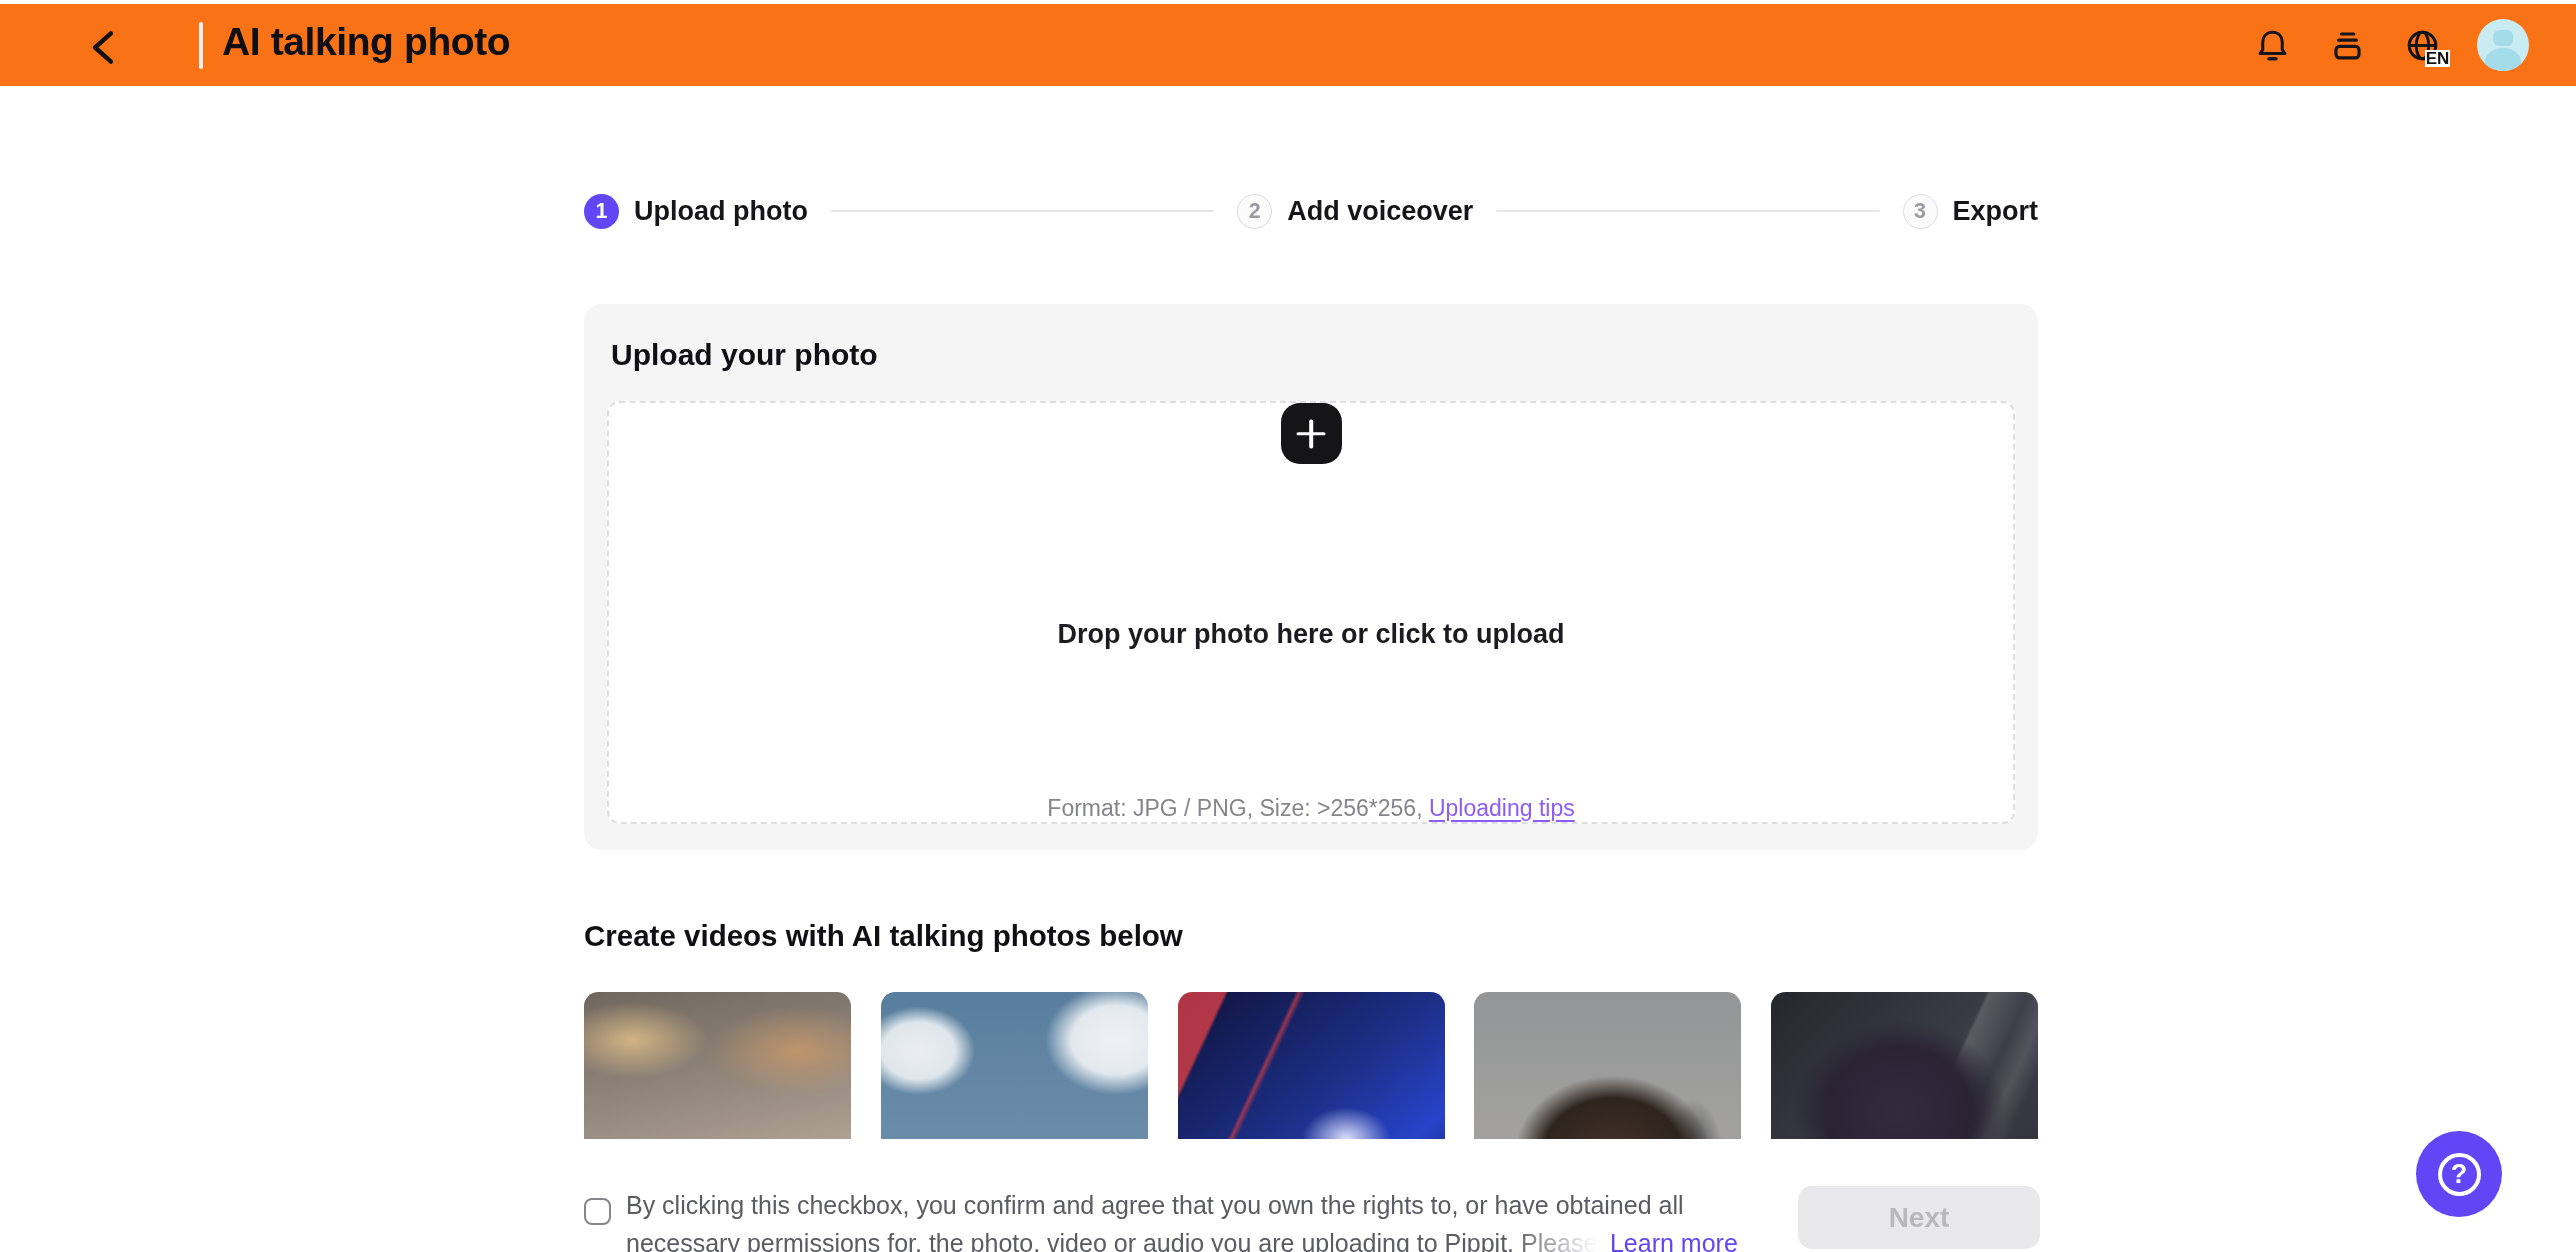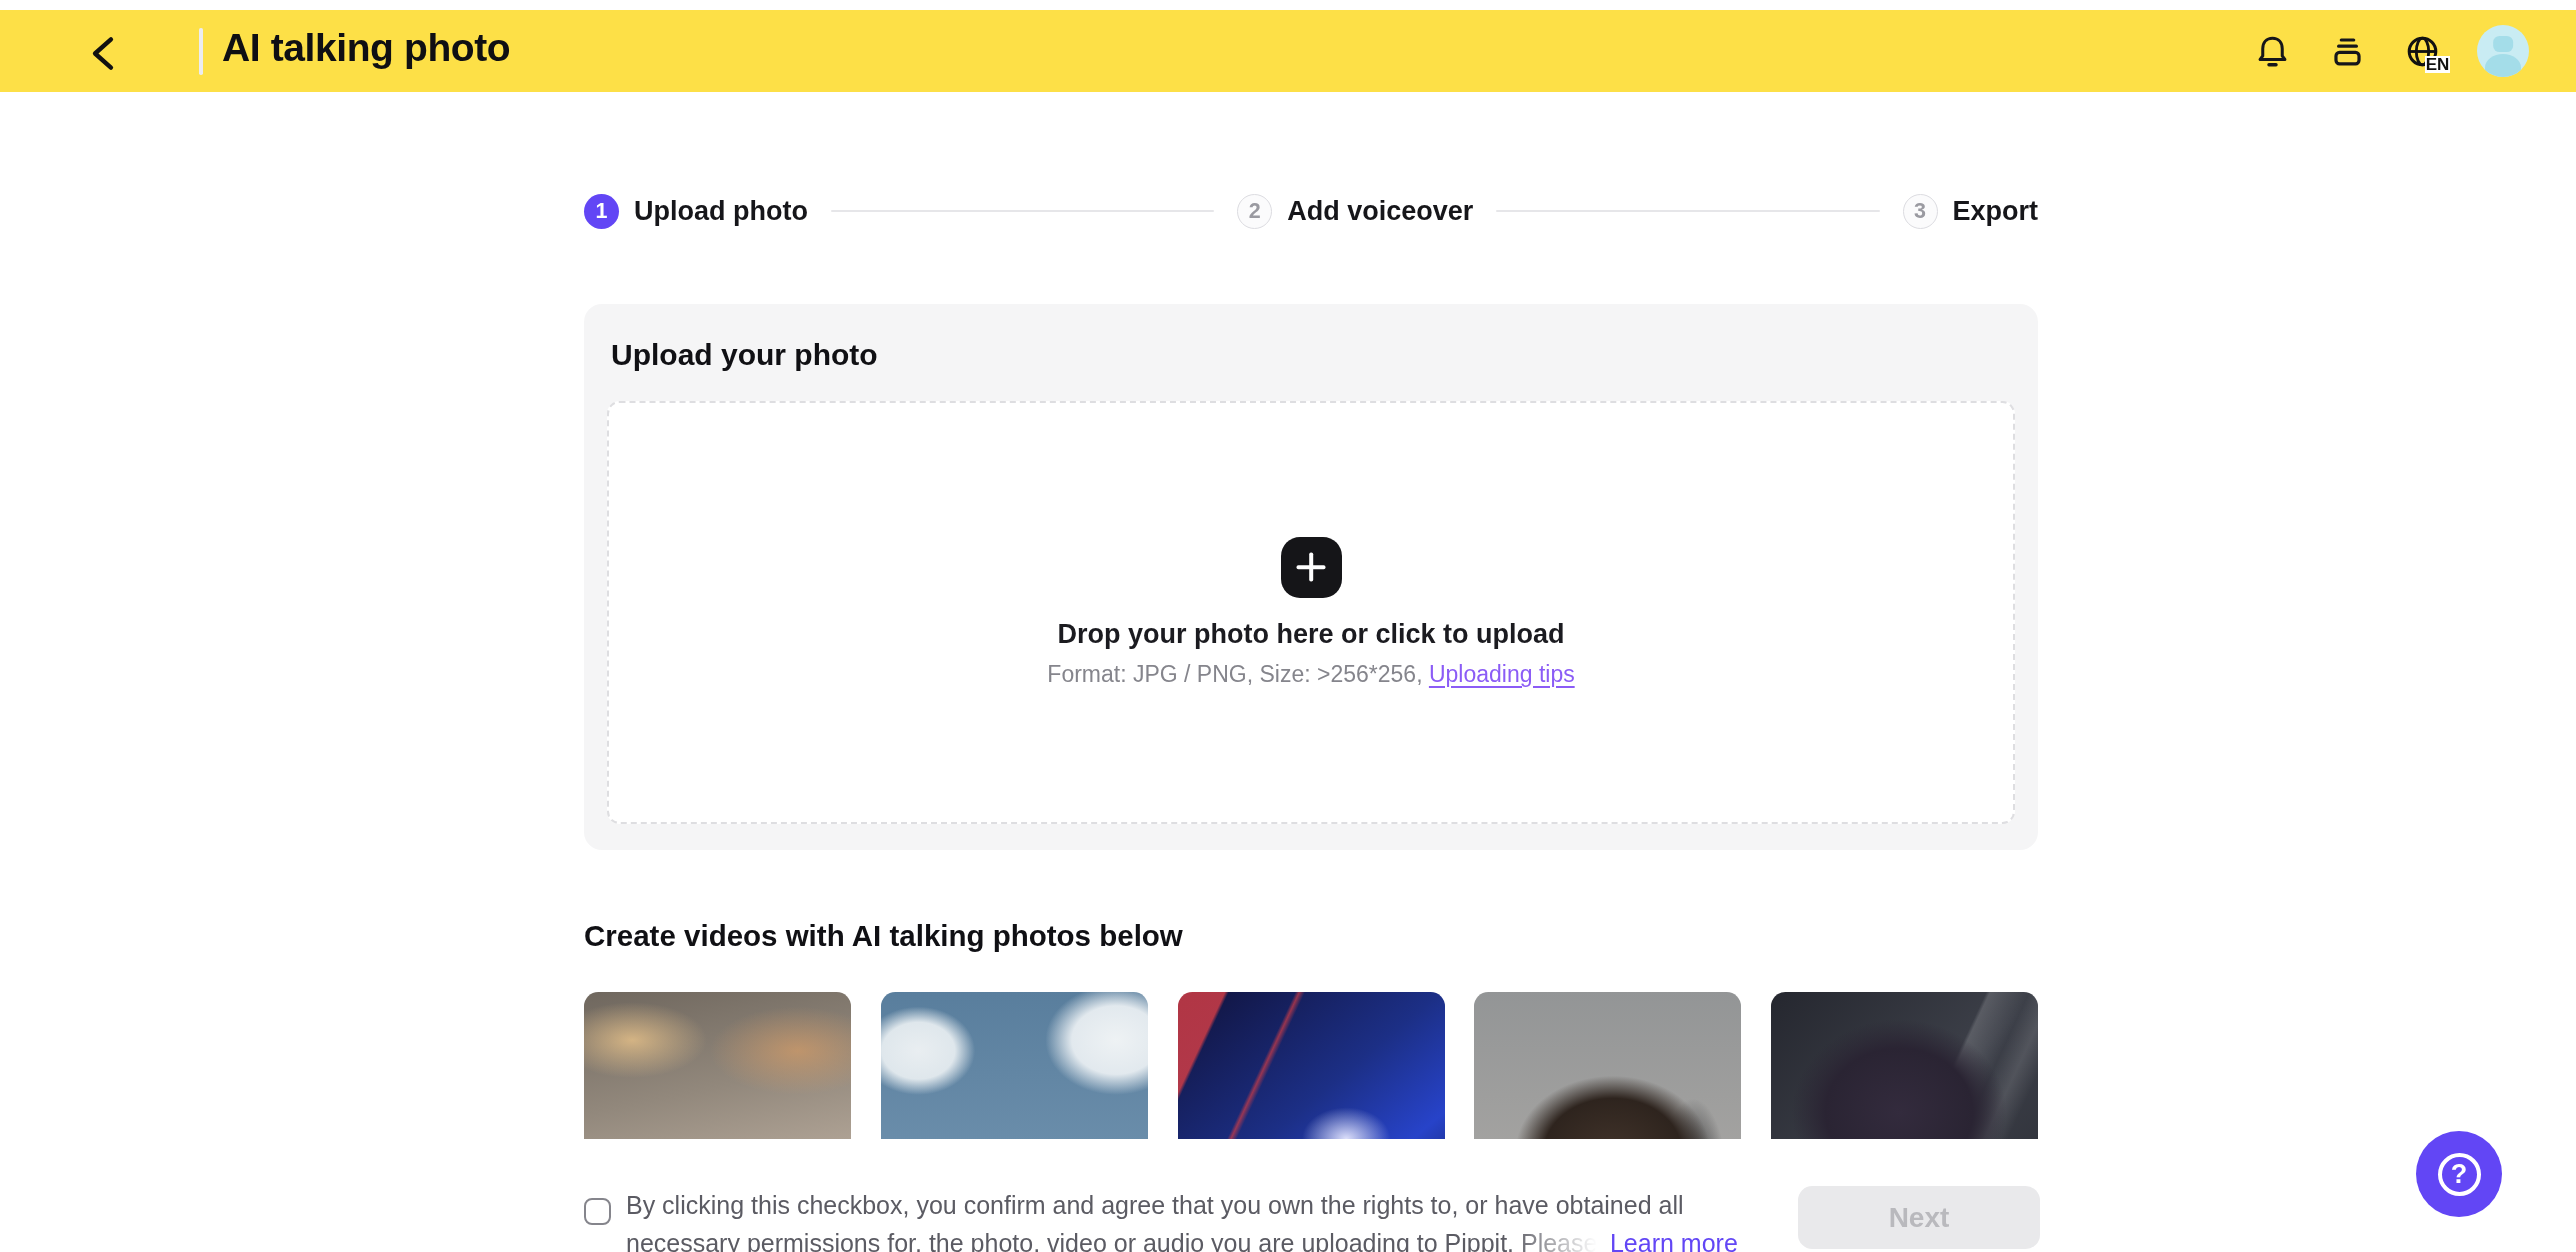--- a/index.html
+++ b/index.html
@@ -1,21 +1,21 @@
 <!DOCTYPE html>
 <html style="font-size:14.3px"><head>
 <meta charset="utf-8">
 <style>
   * { margin:0; padding:0; box-sizing:border-box; }
   html,body { width:2576px; height:1252px; overflow:hidden; background:#ffffff;
               font-family:"Liberation Sans", sans-serif; color:#16161a; }
   .page { position:relative; width:2576px; height:1252px; background:#fff; }
 
   
-  .header { position:absolute; top:10px; left:0; width:2576px; height:82px; background:#fde047;padding-left:22px; }
+  .header { position:absolute; top:4px; left:0; width:2576px; height:82px; background:#f97316;padding-left:22px; }
   .back-btn { position:absolute; left:79px; top:19.7px; width:47px; height:47px;
               display:flex; align-items:center; justify-content:center; cursor:pointer; background:none; border:none; }
   .header-divider { position:absolute; left:199px; top:18px; width:3.6px; height:47px; background:#ececf0; border-radius:1.8px; }
   .page-title { position:absolute; left:222px; top:16px; font-size:39px; font-weight:700; letter-spacing:-0.4px; color:#0f0f13; }
   .header-actions { position:absolute; right:47px; top:0; height:82px; display:flex; align-items:center; gap:34px;justify-content:space-between; }
   .hicon { width:41px; height:41px; display:flex; align-items:center; justify-content:center; cursor:pointer; position:relative; }
   .lang-badge { position:absolute; right:-7.2px; bottom:-1.8px; font-size:17px; font-weight:800; color:#111; background:#fff; padding:0 0.9px; line-height:1; }
   .avatar { width:52px; height:52px; border-radius:50%; background:#c9ecf3; position:relative; overflow:hidden; cursor:pointer; }
   .avatar .head { position:absolute; left:50%; top:10.7px; transform:translateX(-50%); width:19.7px; height:16px; border-radius:6.3px; background:#a4dde9; }
   .avatar .body { position:absolute; left:50%; top:29px; transform:translateX(-50%); width:36px; height:27px; border-radius:50% 50% 0 0; background:#a4dde9; }
@@ -28,21 +28,21 @@
   .step-circle.active { background:#6246f5; color:#fff; }
   .step-circle.idle { background:#fbfbfc; border:1.8px solid #dcdce1; color:#9a9aa1; }
   .step-label { font-size:27px; font-weight:600; color:#16161a; white-space:nowrap; }
   .step-connector { flex:1; height:2.7px; background:#e6e6e9; margin:0 23px; border-radius:1.8px; }
 
   
   .upload-card { position:absolute; left:584px; top:304px; width:1454px; height:546px; background:#f5f5f6; border-radius:18px; }
   .card-title { position:absolute; left:27px; top:34px; font-size:30px; font-weight:700; color:#101014; }
   .dropzone { position:absolute; left:23px; top:97px; width:1408px; height:423px; background:#ffffff;
               border:2.7px dashed #dedee1; border-radius:12.5px; display:flex; flex-direction:column;
-              align-items:center; justify-content:center; cursor:pointer; }
+              align-items:center; justify-content:space-between; cursor:pointer; }
   .plus-btn { width:61px; height:61px; background:#151518; border-radius:19px; position:relative; flex:none; }
   .plus-btn::before, .plus-btn::after { content:""; position:absolute; left:50%; top:50%; background:#fff; border-radius:1.8px; }
   .plus-btn::before { width:29px; height:3.6px; transform:translate(-50%,-50%); }
   .plus-btn::after  { width:3.6px; height:29px; transform:translate(-50%,-50%); }
   .drop-text { margin-top:21.5px; font-size:27px; font-weight:600; color:#1b1b20; }
   .format-line { margin-top:10.7px; font-size:23px; color:#85858c; }
   .tips-link { color:#8b5cf6; text-decoration:underline; text-underline-offset:3.6px; cursor:pointer; }
 
   
   .gallery-heading { position:absolute; left:584px; top:919px; font-size:29.5px; font-weight:700; color:#101014; }

